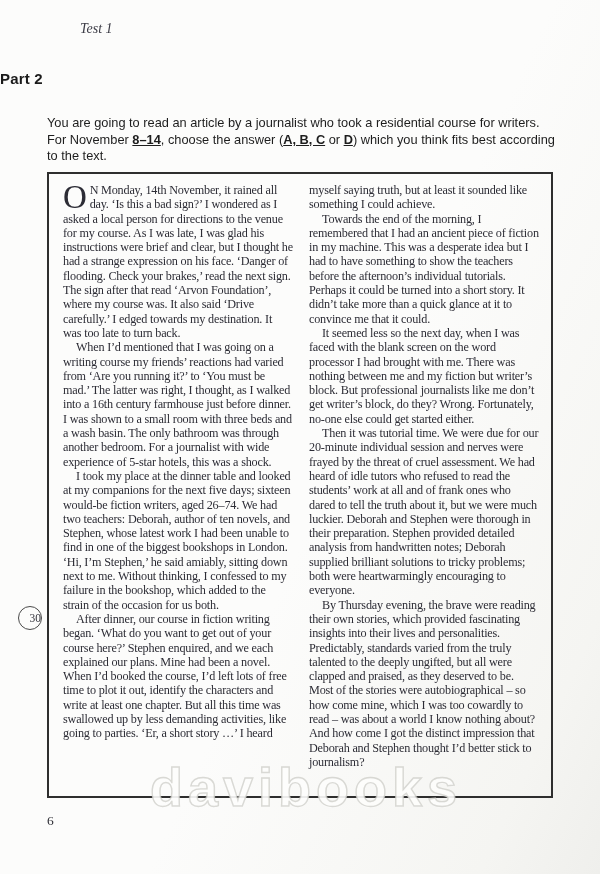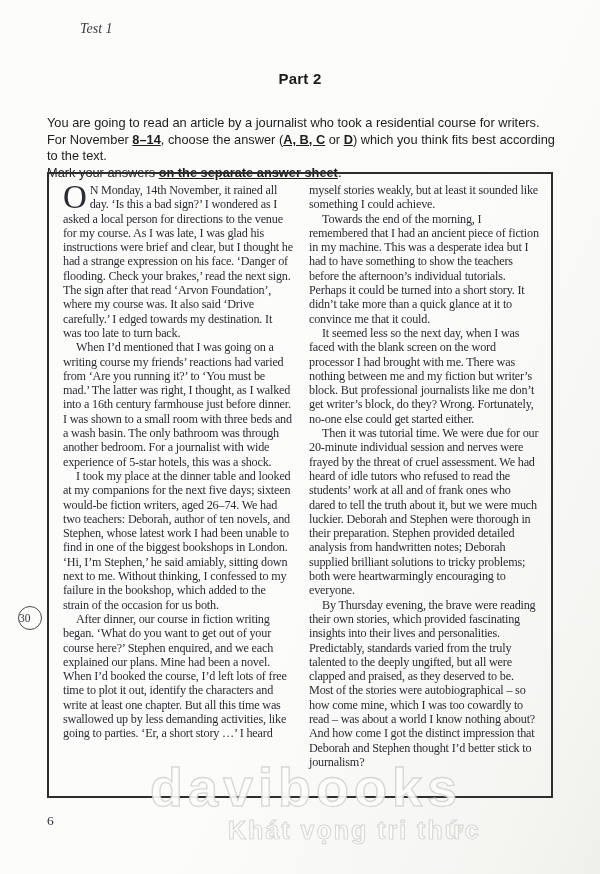--- a/index.html
+++ b/index.html
@@ -8,21 +8,21 @@
     background:linear-gradient(115deg,#fcfcfb 55%,#f5f5f2 88%,#efefec 100%);
     font-family:"Liberation Sans",sans-serif;
     -webkit-font-smoothing:antialiased;
   }
   .test-header{
     position:absolute;left:48px;top:21px;
     font-family:"Liberation Serif",serif;font-style:italic;
     font-size:14px;color:#3c3c46;margin-left:32px;
   }
   .part-title{
-    position:absolute;left:0;top:70px;width:100%;text-align:center;
+    position:absolute;left:0;top:70px;width:100%;
     font-size:15px;font-weight:bold;color:#1b1b1b;letter-spacing:.2px;
   }
   .instructions{
     position:absolute;left:47px;top:99px;width:516px;
     font-size:12.8px;line-height:16.6px;color:#1d1d1d;margin-top:16px;
   }
   .instructions p{margin:0;}
   .instructions b{font-weight:bold;text-decoration:underline;}
   .article-box{
     position:absolute;left:47px;top:172px;width:506px;height:626px;
@@ -38,21 +38,21 @@
   }
   .col p{margin:0;}
   .col p.indent{text-indent:13px;}
   .dropcap{
     float:left;font-family:"Liberation Serif",serif;
     font-size:33px;line-height:26px;padding:1px 3px 0 0;color:#2c2c35;
   }
   .margin-marker{
     position:absolute;left:18px;top:606px;width:24px;height:24px;
     box-sizing:border-box;border:1.4px solid #4a4a4a;border-radius:50%;
-    display:flex;align-items:center;justify-content:flex-start;
+    display:flex;align-items:center;justify-content:flex-end;
     font-family:"Liberation Serif",serif;font-size:11.5px;color:#33333b;
     background:transparent;
   }
   .page-number{
     position:absolute;left:47px;top:813px;
     font-family:"Liberation Serif",serif;font-size:13.5px;color:#2f2f36;
   }
   .watermark{position:absolute;left:0;top:0;width:516px;height:874px;pointer-events:none;}
   .wm-logo{
     position:absolute;left:150px;top:756px;
@@ -76,43 +76,41 @@
 
 <div>
 
   <div class="test-header">Test 1</div>
 
   <div class="part-title">Part 2</div>
 
   <div class="instructions">
     <p>You are going to read an article by a journalist who took a residential course for writers.</p>
     <p><span>For November </span><b>8–14</b><span>, choose the answer (</span><b>A, B, C</b><span> or </span><b>D</b><span>) which you think fits best according to the text.</span></p>
-    <p><span>Mark your answers </span><b>on the separate answer sheet</b><span>.</span></p>
   </div>
 
   <div class="margin-marker">
     <span>30</span>
   </div>
 
   <div class="article-box">
     <div class="col">
       <p><span class="dropcap">O</span><span>N Monday, 14th November, it rained all day. ‘Is this a bad sign?’ I wondered as I asked a local person for directions to the venue for my course. As I was late, I was glad his instructions were brief and clear, but I thought he had a strange expression on his face. ‘Danger of flooding. Check your brakes,’ read the next sign. The sign after that read ‘Arvon Foundation’, where my course was. It also said ‘Drive carefully.’ I edged towards my destination. It was too late to turn back.</span></p>
       <p class="indent">When I’d mentioned that I was going on a writing course my friends’ reactions had varied from ‘Are you running it?’ to ‘You must be mad.’ The latter was right, I thought, as I walked into a 16th century farmhouse just before dinner. I was shown to a small room with three beds and a wash basin. The only bathroom was through another bedroom. For a journalist with wide experience of 5-star hotels, this was a shock.</p>
       <p class="indent">I took my place at the dinner table and looked at my companions for the next five days; sixteen would-be fiction writers, aged 26–74. We had two teachers: Deborah, author of ten novels, and Stephen, whose latest work I had been unable to find in one of the biggest bookshops in London. ‘Hi, I’m Stephen,’ he said amiably, sitting down next to me. Without thinking, I confessed to my failure in the bookshop, which added to the strain of the occasion for us both.</p>
       <p class="indent">After dinner, our course in fiction writing began. ‘What do you want to get out of your course here?’ Stephen enquired, and we each explained our plans. Mine had been a novel. When I’d booked the course, I’d left lots of free time to plot it out, identify the characters and write at least one chapter. But all this time was swallowed up by less demanding activities, like going to parties. ‘Er, a short story …’ I heard</p>
     </div>
     <div class="col">
-      <p>myself stories weakly, but at least it sounded like something I could achieve.</p>
+      <p>myself saying truth, but at least it sounded like something I could achieve.</p>
       <p class="indent">Towards the end of the morning, I remembered that I had an ancient piece of fiction in my machine. This was a desperate idea but I had to have something to show the teachers before the afternoon’s individual tutorials. Perhaps it could be turned into a short story. It didn’t take more than a quick glance at it to convince me that it could.</p>
       <p class="indent">It seemed less so the next day, when I was faced with the blank screen on the word processor I had brought with me. There was nothing between me and my fiction but writer’s block. But professional journalists like me don’t get writer’s block, do they? Wrong. Fortunately, no-one else could get started either.</p>
       <p class="indent">Then it was tutorial time. We were due for our 20-minute individual session and nerves were frayed by the threat of cruel assessment. We had heard of idle tutors who refused to read the students’ work at all and of frank ones who dared to tell the truth about it, but we were much luckier. Deborah and Stephen were thorough in their preparation. Stephen provided detailed analysis from handwritten notes; Deborah supplied brilliant solutions to tricky problems; both were heartwarmingly encouraging to everyone.</p>
       <p class="indent">By Thursday evening, the brave were reading their own stories, which provided fascinating insights into their lives and personalities. Predictably, standards varied from the truly talented to the deeply ungifted, but all were clapped and praised, as they deserved to be. Most of the stories were autobiographical – so how come mine, which I was too cowardly to read – was about a world I know nothing about? And how come I got the distinct impression that Deborah and Stephen thought I’d better stick to journalism?</p>
     </div>
   </div>
 
   <div class="page-number">6</div>
 
   <div class="watermark">
     <div class="wm-logo">davibooks</div>
-    <div class="wm-tagline">Khát vọng tri thức</div>
   </div>
 
 </div>
 
 </body></html>

